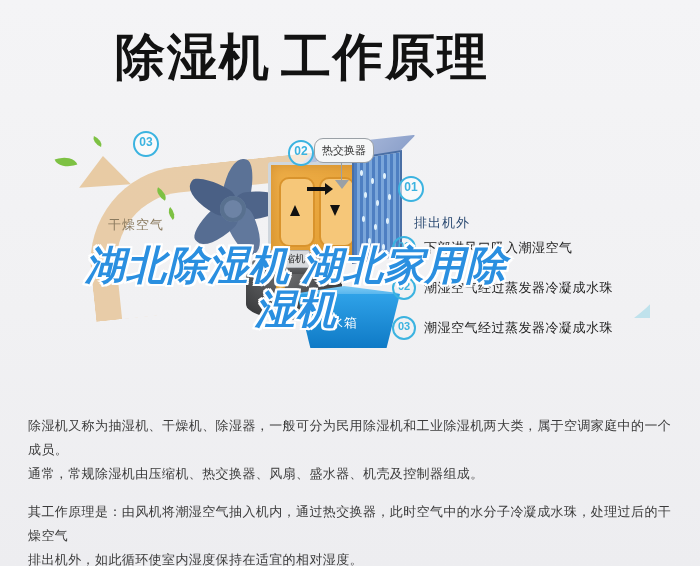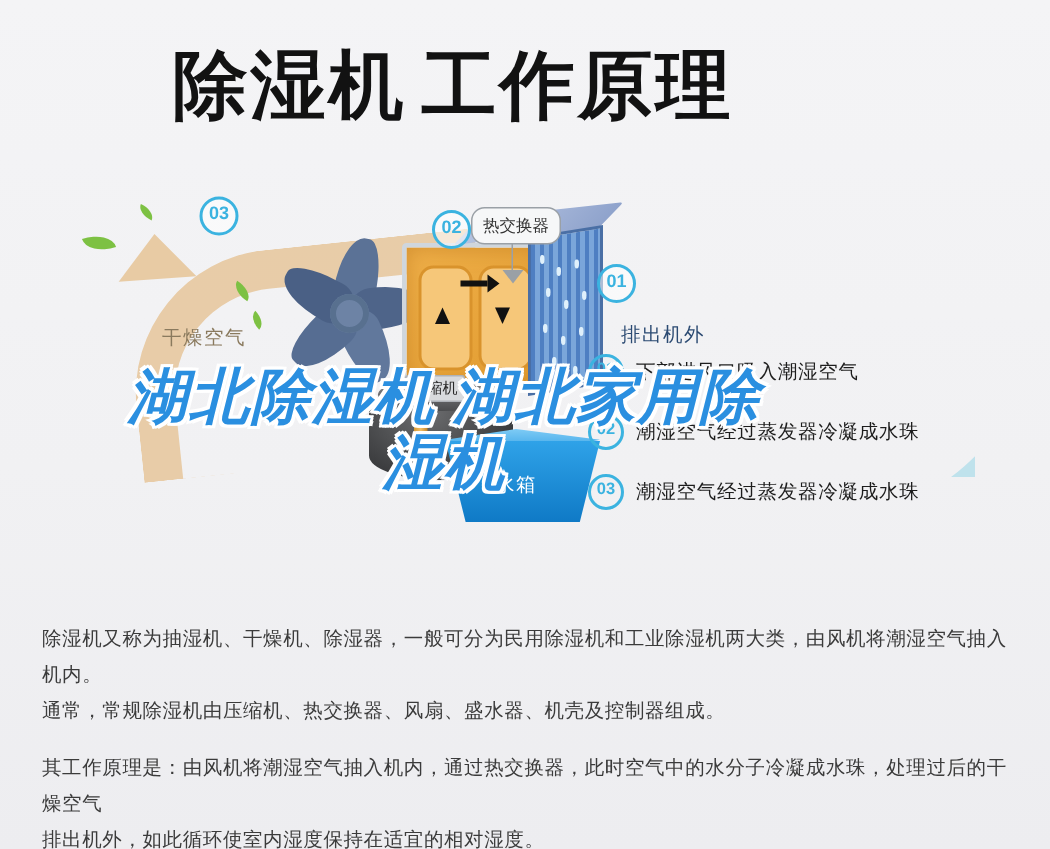--- a/index.html
+++ b/index.html
@@ -495,20 +495,20 @@
       <div class="step-text">潮湿空气经过蒸发器冷凝成水珠</div>
     </div>
   </div>
 
   <div id="watermark">
     <div class="wm-line">湖北除湿机 湖北家用除</div>
     <div class="wm-line">湿机</div>
   </div>
 
   <div id="body-copy">
-    <p>除湿机又称为抽湿机、干燥机、除湿器，一般可分为民用除湿机和工业除湿机两大类，由风机将潮湿空气抽入机内。</p>
+    <p>除湿机又称为抽湿机、干燥机、除湿器，一般可分为民用除湿机和工业除湿机两大类，属于空调家庭中的一个成员。</p>
     <p>通常，常规除湿机由压缩机、热交换器、风扇、盛水器、机壳及控制器组成。</p>
     <div class="para-gap"></div>
     <p>其工作原理是：由风机将潮湿空气抽入机内，通过热交换器，此时空气中的水分子冷凝成水珠，处理过后的干燥空气</p>
     <p>排出机外，如此循环使室内湿度保持在适宜的相对湿度。</p>
   </div>
 
 </div>
 
 </body></html>

